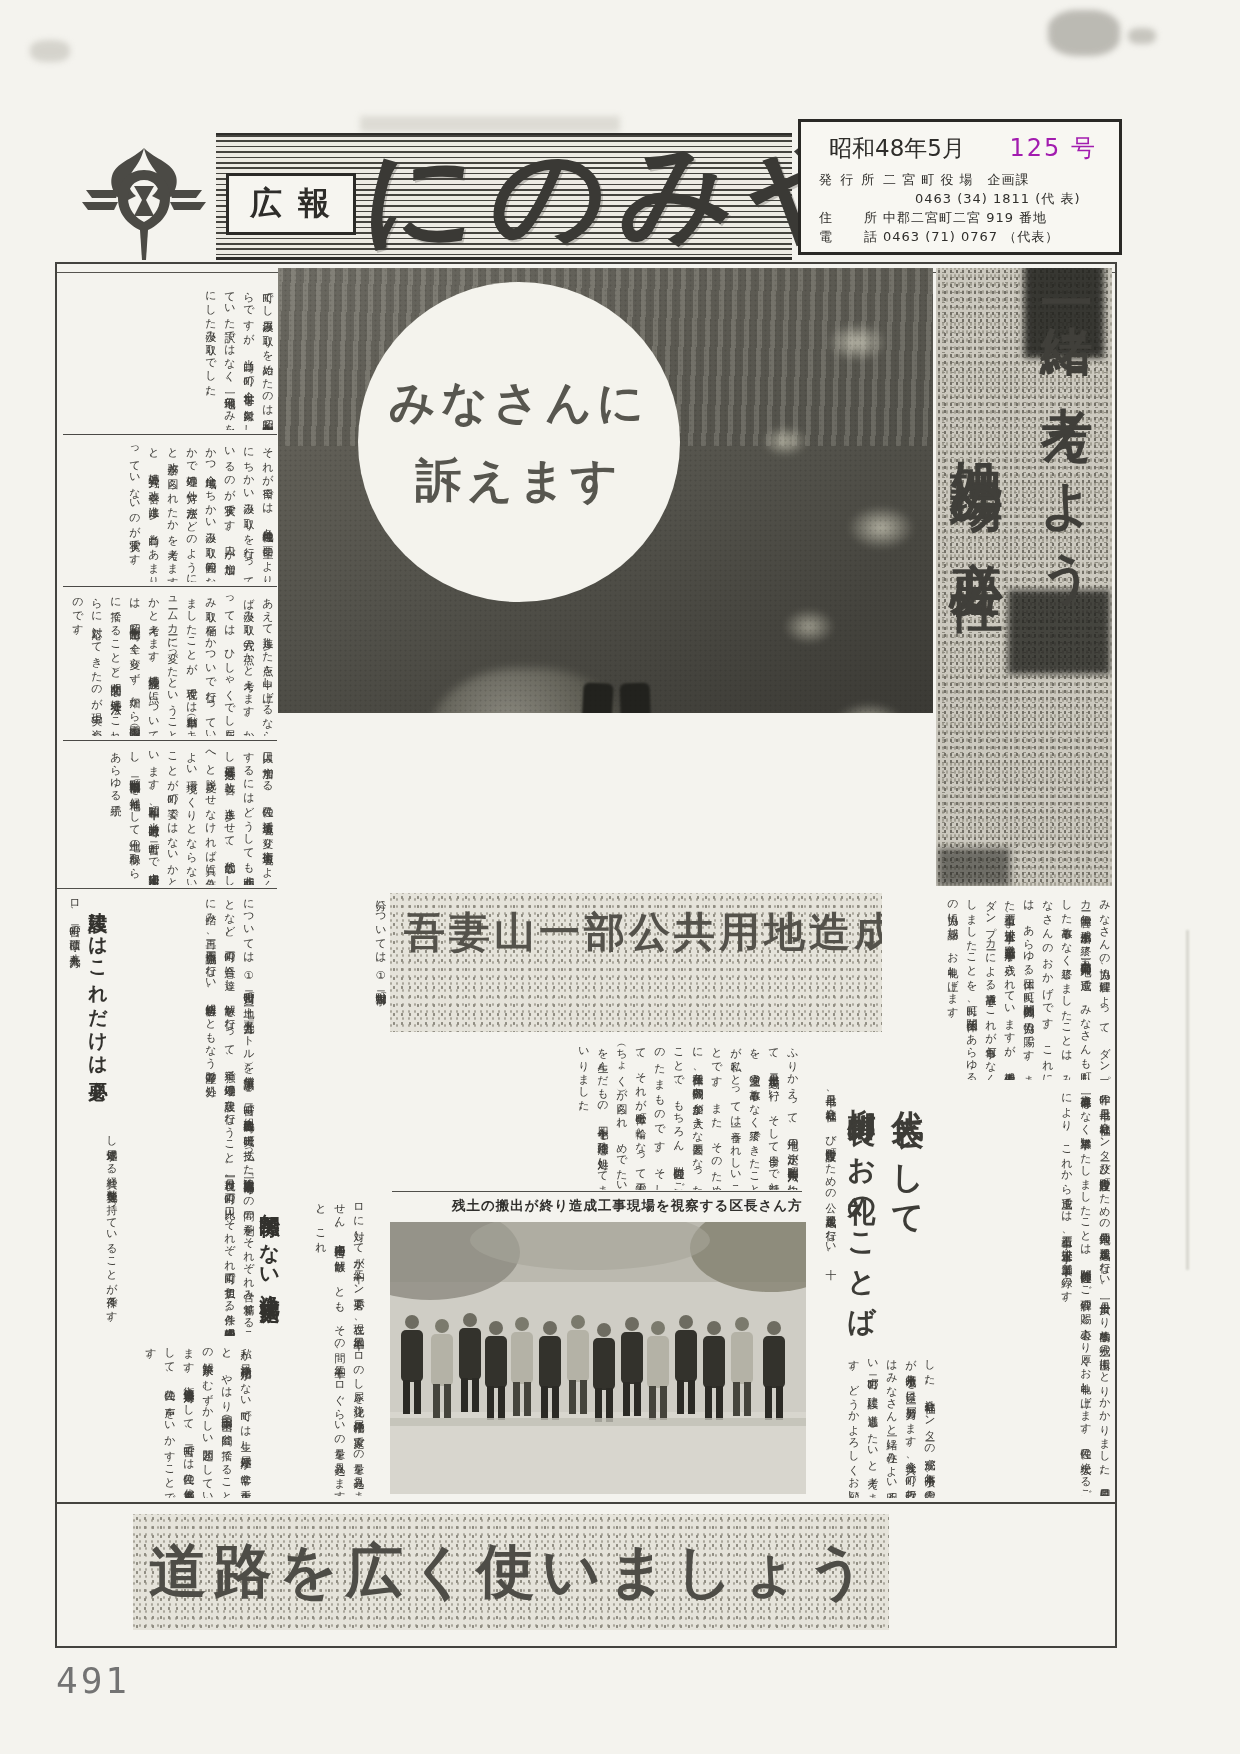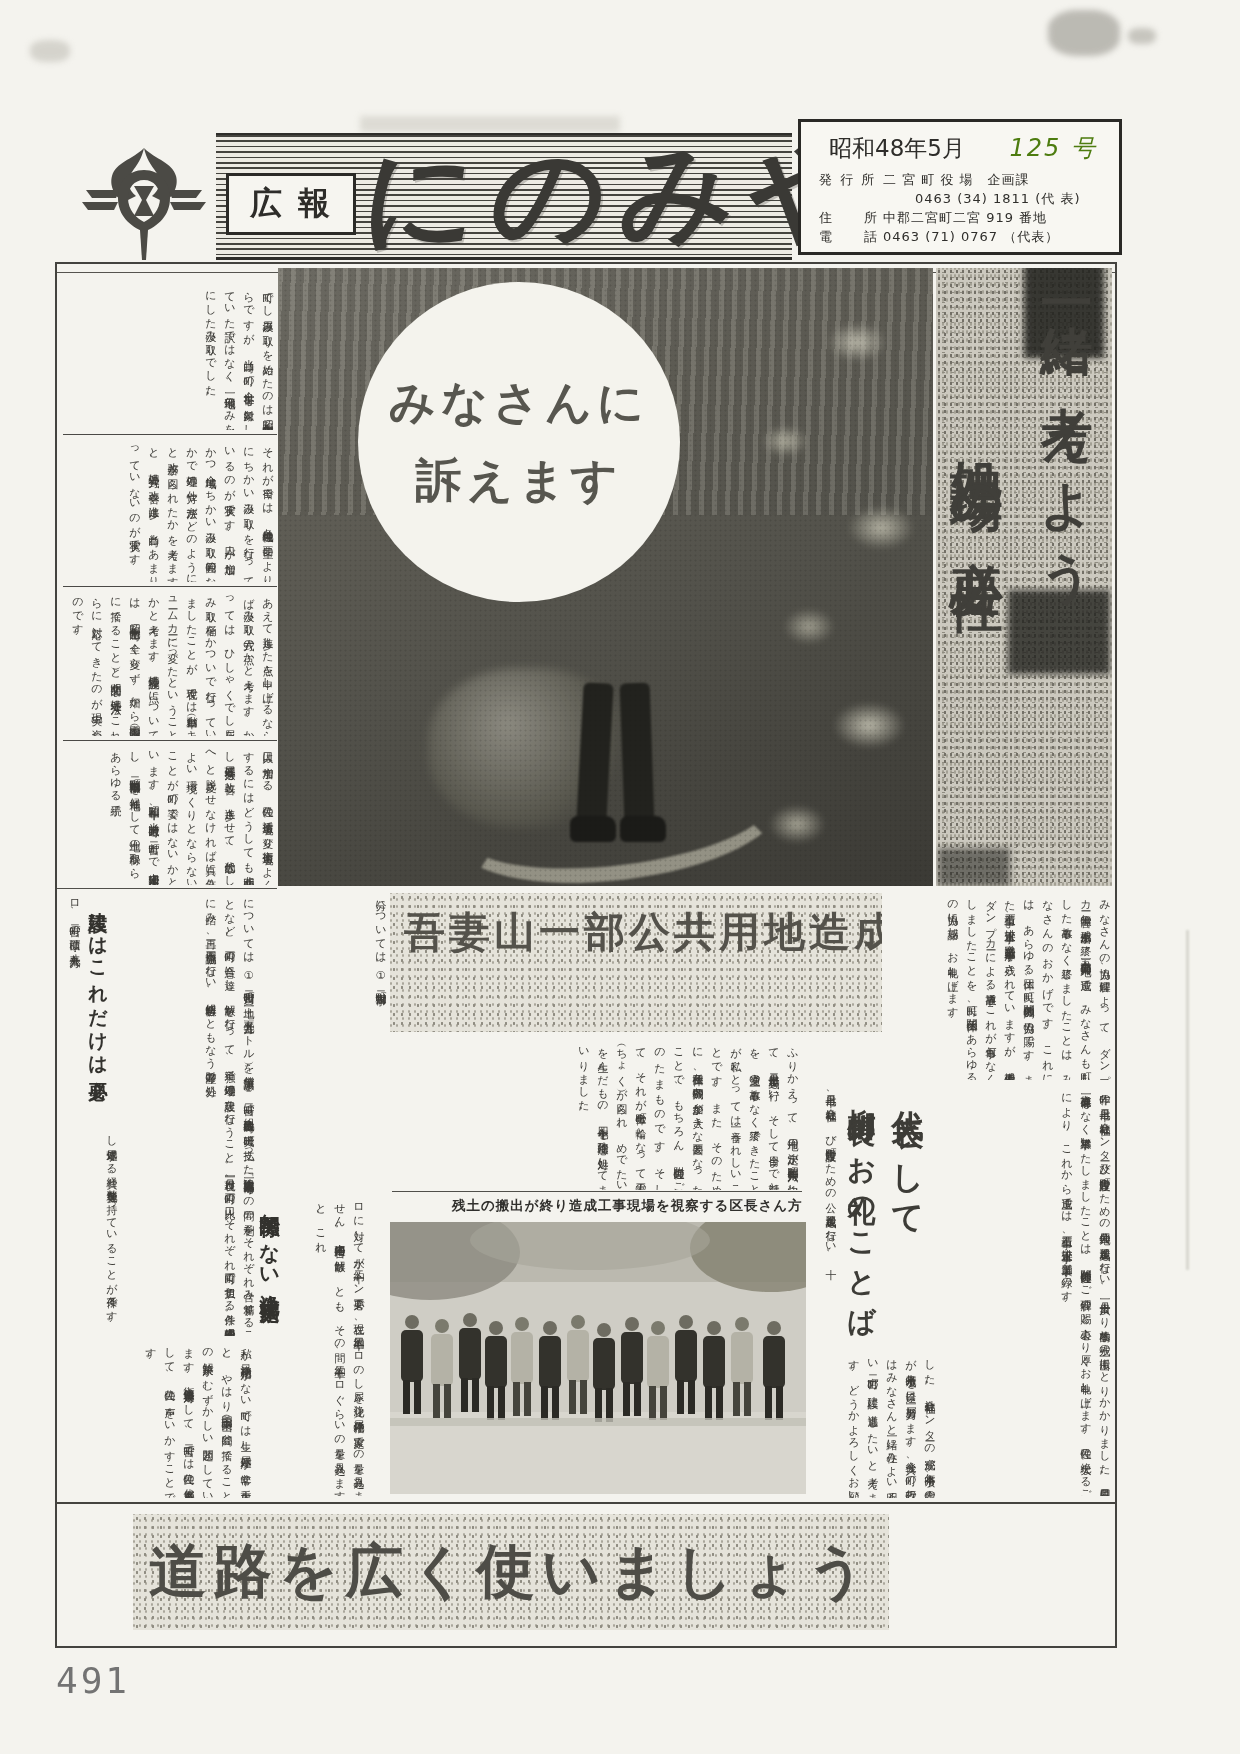--- a/index.html
+++ b/index.html
@@ -21,39 +21,39 @@
     border-top:2px solid #2e2d2a;border-bottom:3px solid #2e2d2a;}
   #kouhou-box{left:10px;bottom:22px;width:130px;height:62px;background:#f6f5f0;border:3px solid #2b2a27;
     display:flex;align-items:center;justify-content:center;font-size:32px;font-weight:bold;letter-spacing:16px;color:#2e2d2a;padding-left:14px;}
   #mast-title{left:148px;top:-16px;font-size:112px;font-weight:bold;color:#3a3935;letter-spacing:14px;
     transform:skewX(-6deg) rotate(-1deg);text-shadow:2px 2px 0 rgba(58,57,53,.25);white-space:nowrap;}
 
   
   #issue-box{left:798px;top:119px;width:324px;height:136px;background:#f8f7f2;border:3px solid #2a2926;padding:8px 14px 6px 18px;}
   #issue-box .row1{display:flex;justify-content:space-between;align-items:baseline;padding:2px 8px 6px 10px;}
   #issue-date{font-size:23px;color:#2e2d2a;}
-  #issue-no{font-size:24px;color:#4d7c0f;letter-spacing:2px;font-style:italic;}
+  #issue-no{font-size:24px;color:#a21caf;letter-spacing:2px;}
   .ib-row{display:flex;font-size:13px;line-height:19px;color:#2f2e2b;}
   .ib-label{width:64px;letter-spacing:2px;flex:none;}
   .ib-val{letter-spacing:1px;}
   .ib-indent{padding-left:96px;}
 
   
   #frame{left:55px;top:262px;width:1062px;height:1386px;border:2px solid #44433f;}
   #frame-topline{left:57px;top:272px;width:1058px;height:1px;background:#55544f;}
 
   
   .tl-block{left:63px;width:214px;}
   #tl1{top:284px;height:146px;}
   #tl2{top:440px;height:142px;}
   #tl3{top:590px;height:146px;}
   #tl4{top:744px;height:141px;}
 
   
-  #main-photo{left:278px;top:268px;width:655px;height:618px;overflow:hidden;
+  #main-photo{left:278px;top:268px;width:655px;height:445px;overflow:hidden;
     background:linear-gradient(160deg,#716f67 0%,#605e56 28%,#53524b 55%,#45443e 80%,#3b3a35 100%);}
   .ph-wall{left:0;top:0;width:100%;height:40%;
     background:repeating-linear-gradient(92deg,rgba(219,217,206,.22) 0 5px,rgba(73,72,66,.18) 5px 13px);opacity:.8;}
   .ph-foliage{right:-20px;top:0;width:240px;height:618px;filter:blur(3px);opacity:.9;
     background-image:
       radial-gradient(ellipse 46px 30px at 60% 12%,#c3c1b2 0%,rgba(0,0,0,0) 65%),
       radial-gradient(ellipse 36px 24px at 30% 28%,#b5b3a3 0%,rgba(0,0,0,0) 65%),
       radial-gradient(ellipse 52px 34px at 70% 42%,#bdbbab 0%,rgba(0,0,0,0) 65%),
       radial-gradient(ellipse 40px 28px at 40% 58%,#a9a798 0%,rgba(0,0,0,0) 65%),
       radial-gradient(ellipse 56px 36px at 65% 74%,#c6c4b4 0%,rgba(0,0,0,0) 65%),

